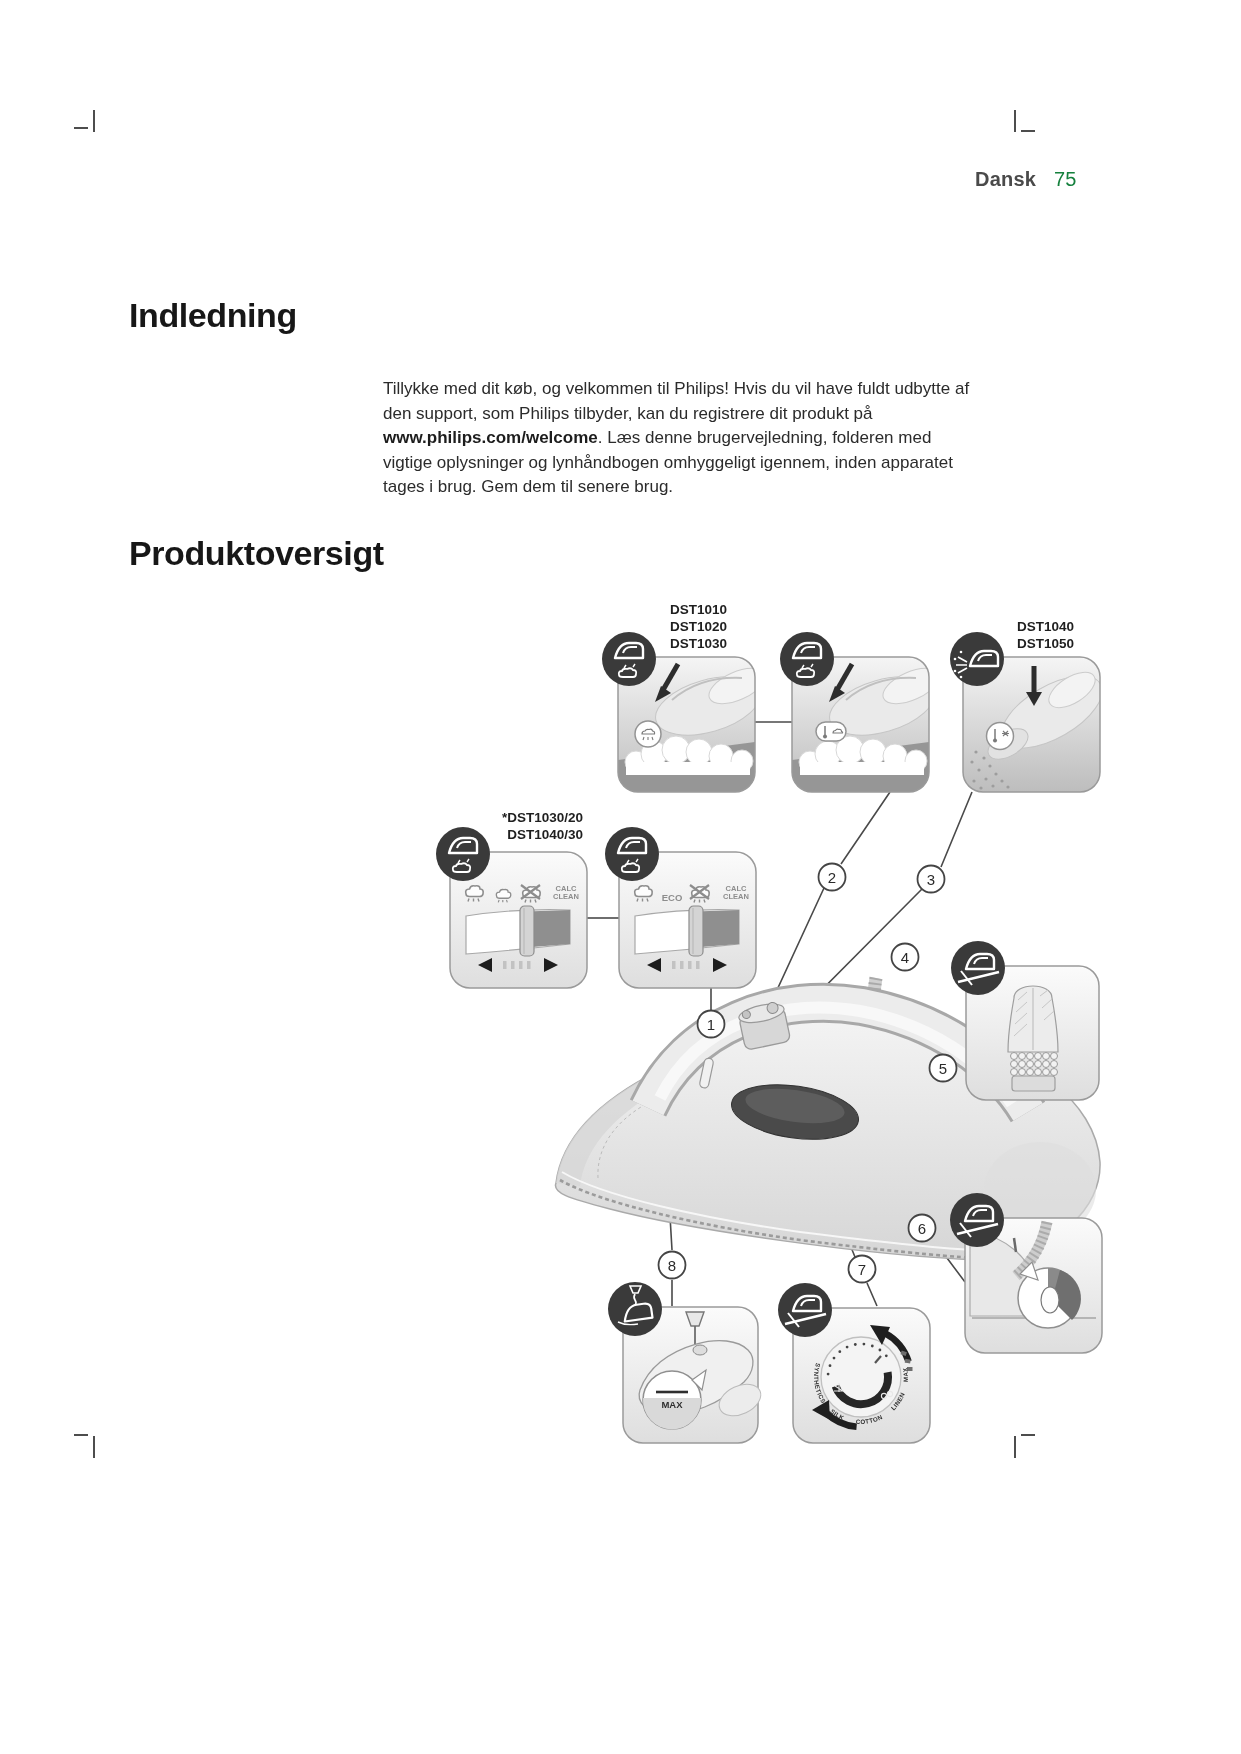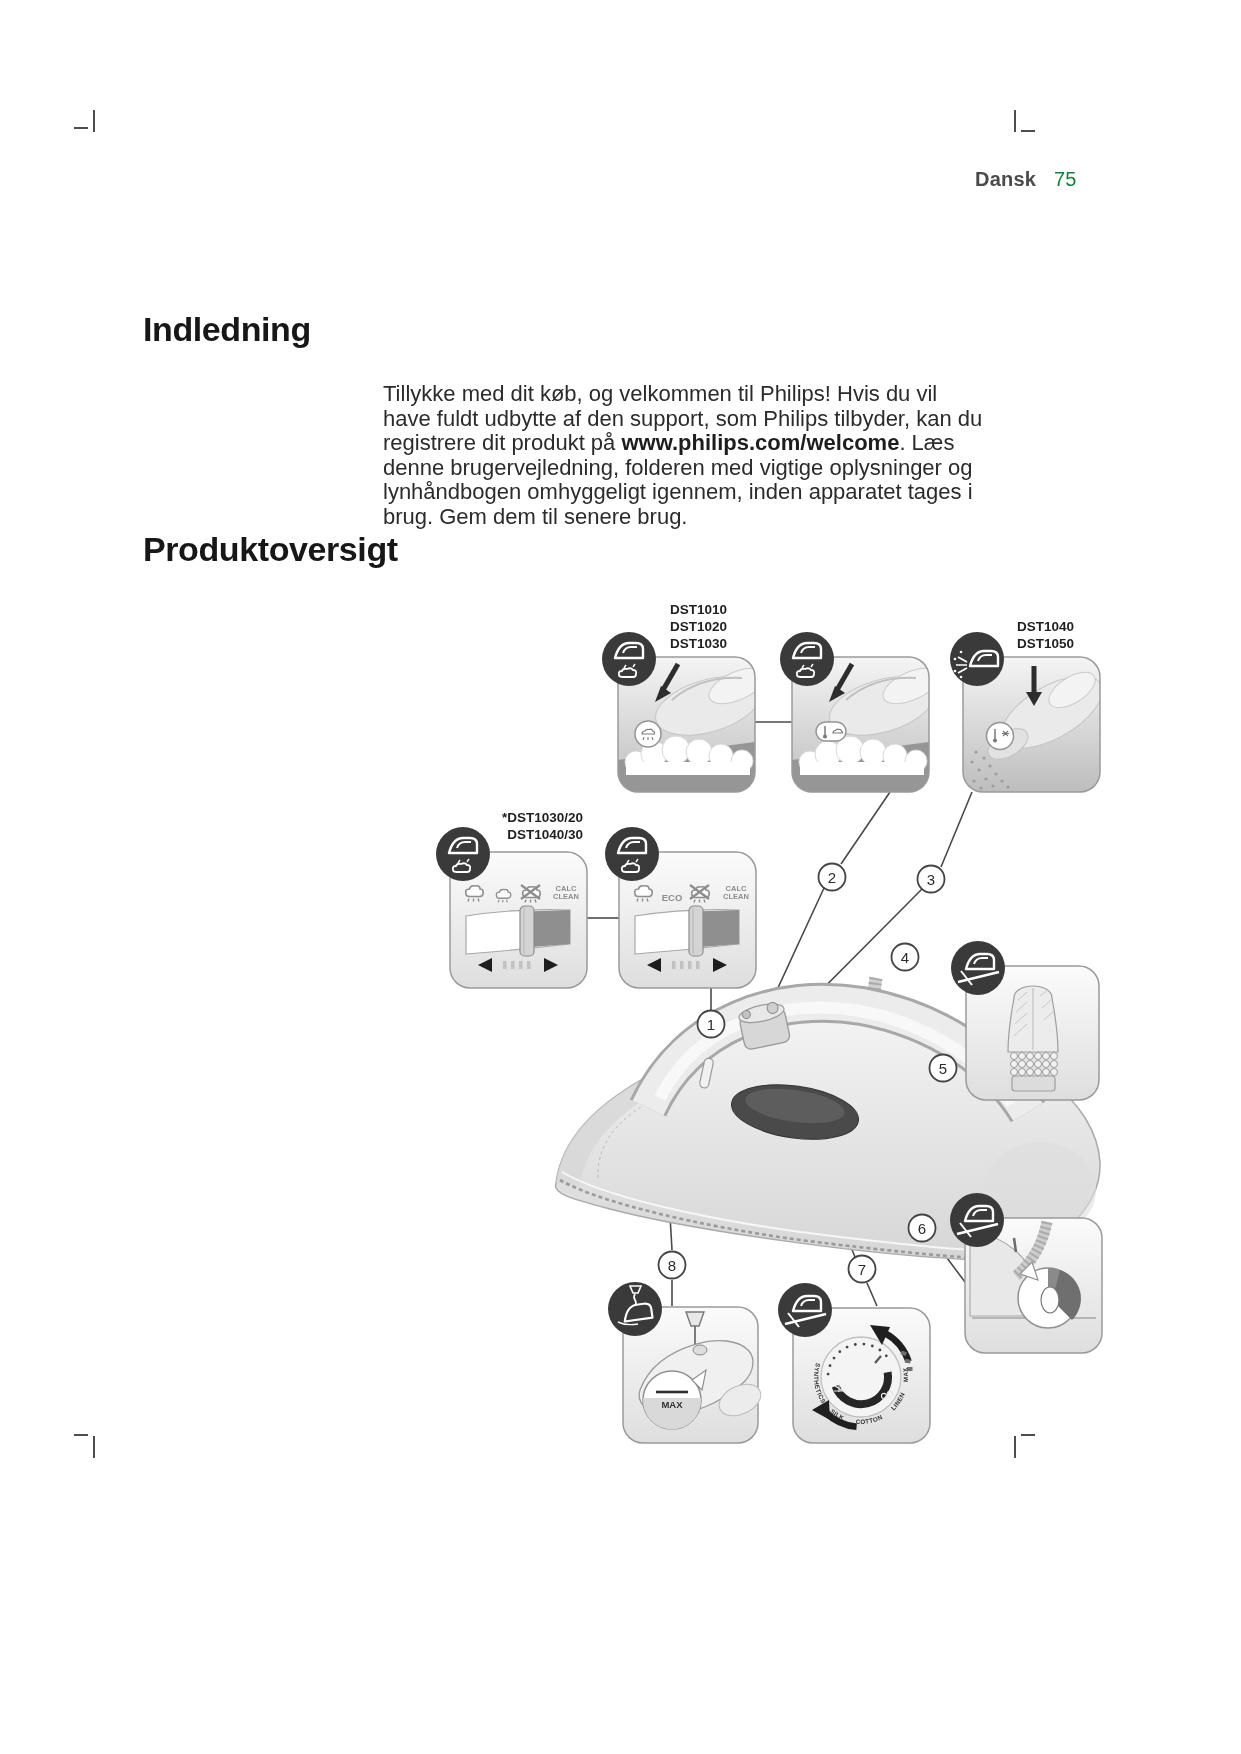--- a/index.html
+++ b/index.html
@@ -3,24 +3,24 @@
 <meta charset="utf-8">
 <style>
   html,body{margin:0;padding:0;background:#ffffff;}
   body{width:1241px;height:1754px;position:relative;font-family:"Liberation Sans",sans-serif;color:#262626;overflow:hidden;}
   
   .crop{position:absolute;background:#4d4d4d;}
   
   .hdr{position:absolute;top:168px;left:975px;width:140px;display:flex;align-items:center;gap:18px;}
   .hdr .lang{font-size:20px;font-weight:700;color:#4a4a4a;letter-spacing:.2px;}
   .hdr .pg{font-size:20px;color:#15803d;}
-  h1.doc{position:absolute;left:125px;margin:18px;font-size:34px;font-weight:700;color:#171717;letter-spacing:-.4px;}
+  h1.doc{position:absolute;left:125px;margin:4px;font-size:34px;font-weight:700;color:#171717;letter-spacing:-.4px;}
   #h-indledning{top:292px;}
-  #h-produkt{top:512px;}
-  .para{position:absolute;left:383px;top:360px;width:600px;font-size:22px;line-height:24.6px;color:#2b2b2b;}
+  #h-produkt{top:530px;}
+  .para{position:absolute;left:383px;top:360px;width:600px;font-size:17px;line-height:24.6px;color:#2b2b2b;}
   .para b{font-weight:700;color:#1d1d1d;}
   svg.diagram{position:absolute;left:420px;top:555px;width:690px;height:905px;font-family:"Liberation Sans",sans-serif;}
   svg text{user-select:none;}
   .mlabel{font-size:13.5px;font-weight:700;fill:#1f1f1f;}
   .callout-num{font-size:15px;font-weight:400;fill:#2b2b2b;text-anchor:middle;}
   .ctrl-txt{font-weight:800;fill:#8d8d8d;text-anchor:middle;}
   .dial-lbl{font-size:6.2px;font-weight:700;fill:#2f2f2f;letter-spacing:.4px;}
 </style>
 </head>
 <body>

